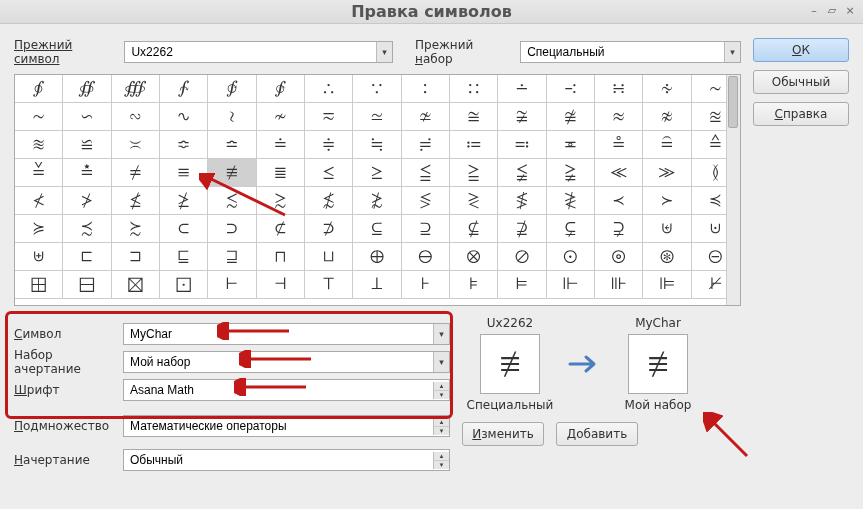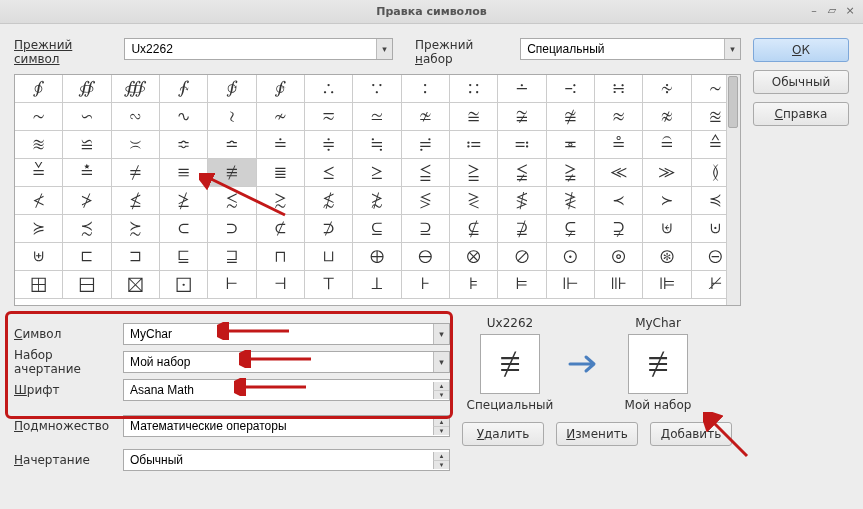--- a/index.html
+++ b/index.html
@@ -1,24 +1,24 @@
 <!DOCTYPE html>
 <html><head>
 <meta charset="utf-8">
 <style>
 *{box-sizing:border-box;margin:0;padding:0}
 body{font-family:"DejaVu Sans","Segoe UI",sans-serif;font-size:12px;background:#ededed;width:863px;height:509px;overflow:hidden;color:#333}
 .titlebar{height:24px;background:linear-gradient(#e8e8e8,#dcdcdc);display:flex;align-items:center;justify-content:center;position:relative;border-bottom:1px solid #c8c8c8}
-.titlebar .title{font-weight:bold;font-size:11px;color:#555}
+.titlebar .title{font-weight:bold;font-size:16px;color:#555}
 .winctrls{position:absolute;right:6px;top:3px;display:flex;gap:4px}
 .winctrls span{width:14px;height:14px;display:inline-flex;align-items:center;justify-content:center;color:#666;font-size:11px;cursor:pointer}
 .content{display:flex;padding:14px 14px 10px 14px;gap:12px}
 .left{flex:1}
 .right{width:96px;display:flex;flex-direction:column;gap:8px}
-.row{display:flex;gap:6px;margin-bottom:8px}
+.row{display:flex;align-items:center;gap:6px;margin-bottom:8px}
 .lbl{color:#333}
 .lbl u{text-underline-offset:1px}
 .combo{display:flex;align-items:center;border:1px solid #aaa;background:#fff;height:22px;font-size:12px}
 .combo input{flex:1;border:none;padding:0 6px;font-size:12px;outline:none;background:transparent}
 .combo .btn{width:16px;height:100%;border-left:1px solid #bbb;background:#e6e6e6;display:flex;align-items:center;justify-content:center;font-size:9px;color:#444}
 .combo .spin{display:flex;flex-direction:column;width:16px}
 .combo .spin div{flex:1;display:flex;align-items:center;justify-content:center;font-size:7px;border-left:1px solid #bbb;background:#e6e6e6;color:#444}
 .combo .spin div:first-child{border-bottom:1px solid #ccc}
 .btn-std{height:24px;border:1px solid #aaa;background:linear-gradient(#f6f6f6,#e6e6e6);border-radius:3px;font-size:12px;color:#333;padding:0 8px;display:flex;align-items:center;justify-content:center;cursor:pointer}
 .btn-std u{text-underline-offset:1px}
@@ -280,23 +280,20 @@
               <path d="M4 12 H26 M20 5 L28 12 L20 19" fill="none" stroke="#4a7fbf" stroke-width="3" stroke-linecap="round" stroke-linejoin="round"></path>
             </svg>
           <div class="pcol">
             <span class="pname">MyChar</span>
             <div class="pbox">≢</div>
             <span class="pname">Мой набор</span>
           </div>
         </div>
         <div class="action-row">
           <div class="btn-std">
-              <span><u>У</u>далить</span>
-            </div>
-          <div class="btn-std">
               <span><u>И</u>зменить</span>
             </div>
           <div class="btn-std">
               <span><u>Д</u>обавить</span>
             </div>
         </div>
         <svg class="redarrow" style="right:-10px;bottom:14px" width="48" height="48">
             <line x1="44" y1="44" x2="8" y2="8" stroke="#c21818" stroke-width="3" marker-end="url(#ah1)"></line>
           </svg>
       </div>

